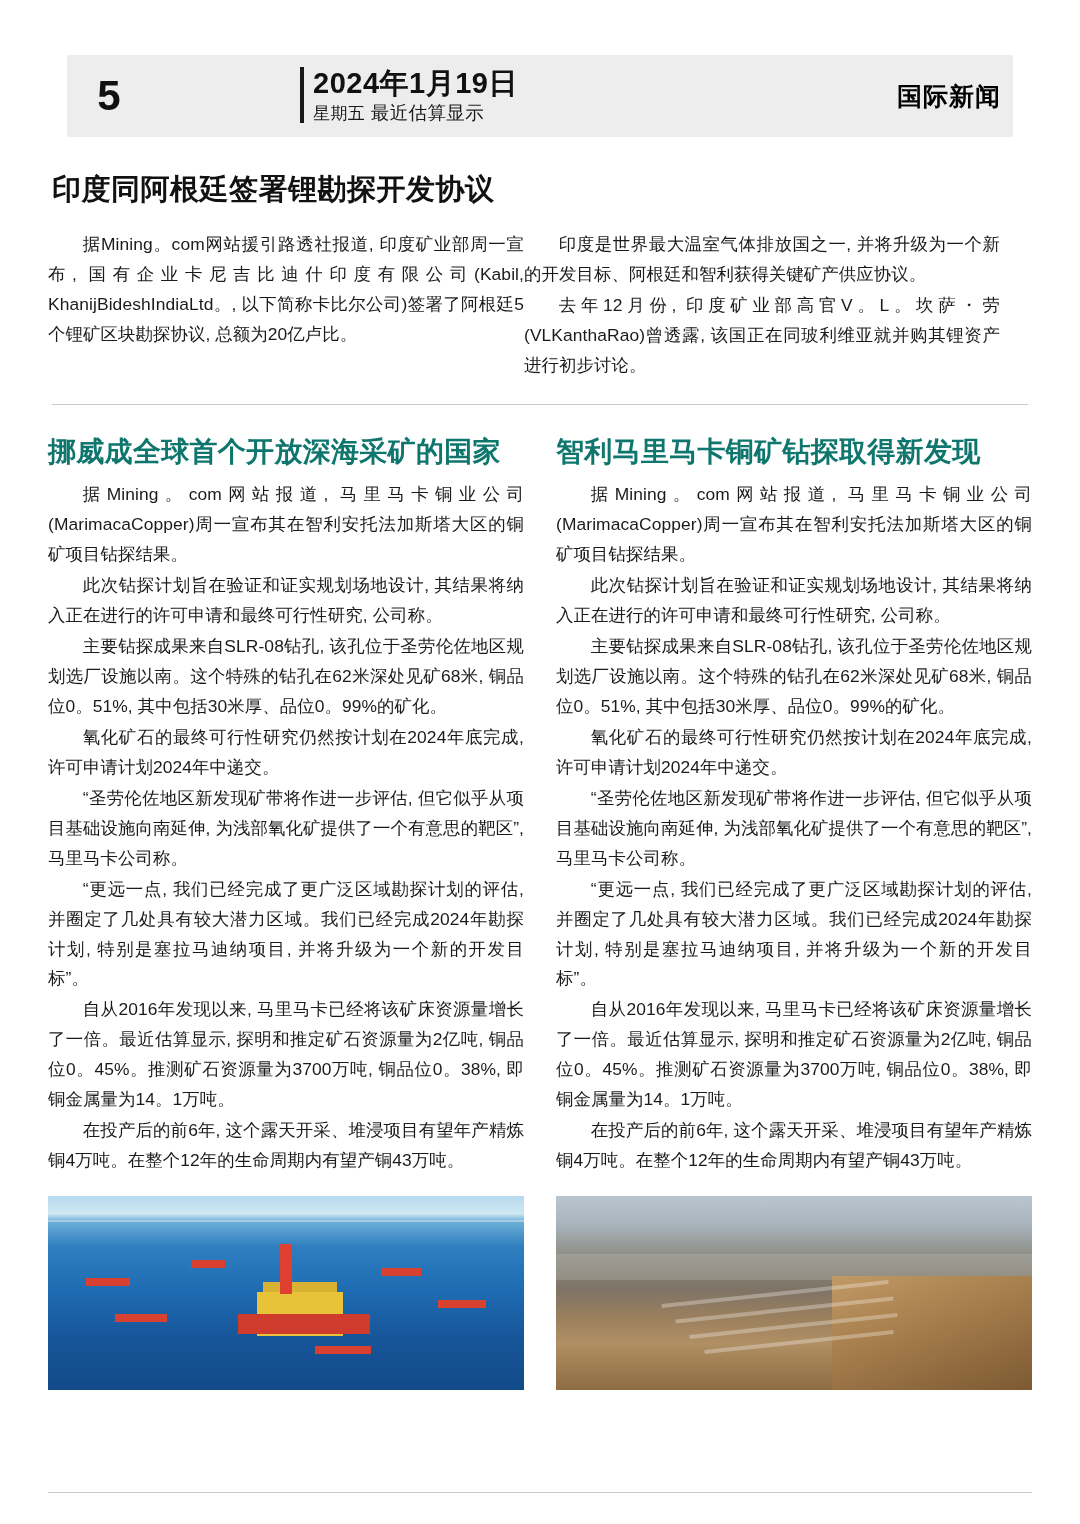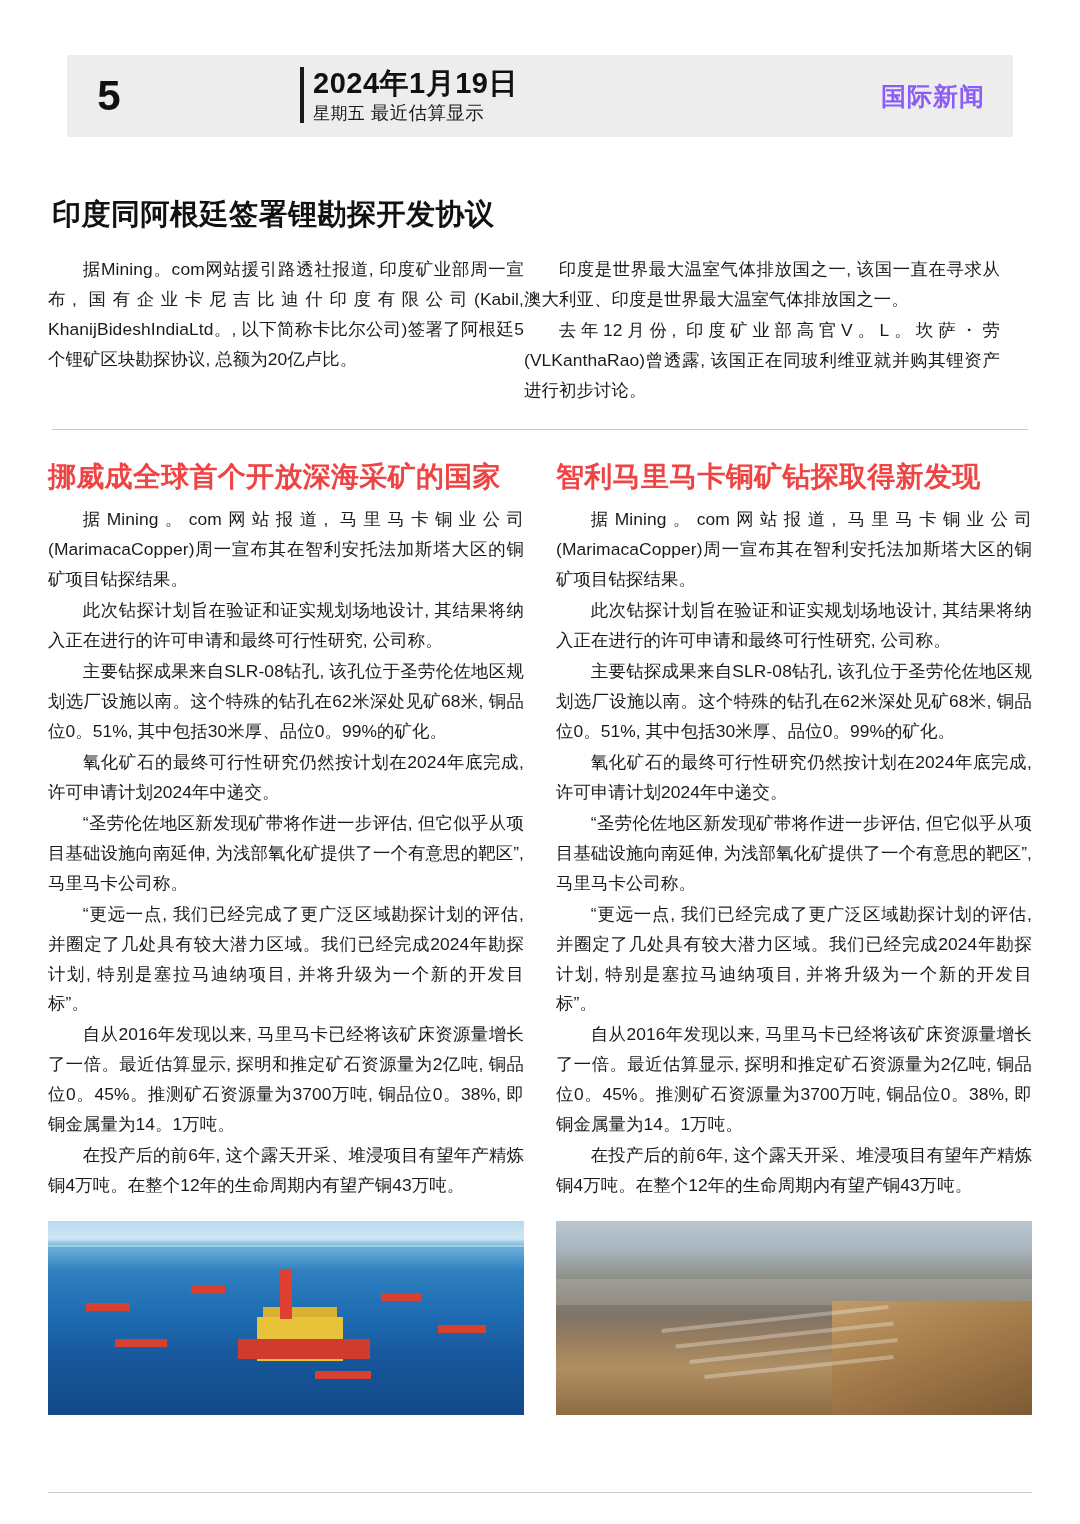--- a/index.html
+++ b/index.html
@@ -66,32 +66,32 @@
   .date-sub {
     font-size: 18.5px;
     line-height: 1.15;
     margin-top: 3px;
     letter-spacing: 0.4px;
     color: #1a1a1a;
   }
   .date-sub .weekday { font-size: 17px; text-align: center; }
   .section-name {
     margin-left: auto;
-    margin-right: 28px;
+    margin-right: 12px;
     font-size: 25px;
     font-weight: bold;
     letter-spacing: 1px;
-    color: #8b5cf6;
+    color: #000000;
   }
 
   
   .content {
     position: absolute;
     left: 48px;
-    top: 168px;
+    top: 143px;
     width: 984px;
   }
 
   .headline-1 {
     font-size: 29px;
     font-weight: bold;
     letter-spacing: 0.5px;
     margin: 27px 0 0 4px;
     color: #111;
   }
@@ -123,21 +123,21 @@
     display: flex;
     gap: 32px;
     margin-top: 27px;
   }
   .headline-2 {
     font-size: 28px;
     font-weight: bold;
     letter-spacing: 0.3px;
     line-height: 1.42;
     margin: 0 0 9px 0;
-    color: #ef4444;
+    color: #0f766e;
   }
 
   
   .photo {
     width: 476px;
     height: 194px;
     margin-top: 20px;
     position: relative;
     overflow: hidden;
     border: 0;
@@ -225,21 +225,21 @@
 
 <div class="content">
 
   <h1 class="headline-1">印度同阿根廷签署锂勘探开发协议</h1>
 
   <div class="two-col">
     <div class="col">
       <p class="body">据Mining。com网站援引路透社报道, 印度矿业部周一宣布, 国有企业卡尼吉比迪什印度有限公司(Kabil, KhanijBideshIndiaLtd。, 以下简称卡比尔公司)签署了阿根廷5个锂矿区块勘探协议, 总额为20亿卢比。</p>
     </div>
     <div class="col">
-      <p class="body">印度是世界最大温室气体排放国之一, 该国一直在寻求从澳大利亚、印度是世界最大温室气体排放国之一。</p>
+      <p class="body">印度是世界最大温室气体排放国之一, 并将升级为一个新的开发目标、阿根廷和智利获得关键矿产供应协议。</p>
       <p class="body">去年12月份, 印度矿业部高官V。L。坎萨・劳(VLKanthaRao)曾透露, 该国正在同玻利维亚就并购其锂资产进行初步讨论。</p>
     </div>
   </div>
 
   <div class="rule"></div>
 
   <div class="section-pair">
 
     <div class="col">
       <h2 class="headline-2">挪威成全球首个开放深海采矿的国家</h2>

